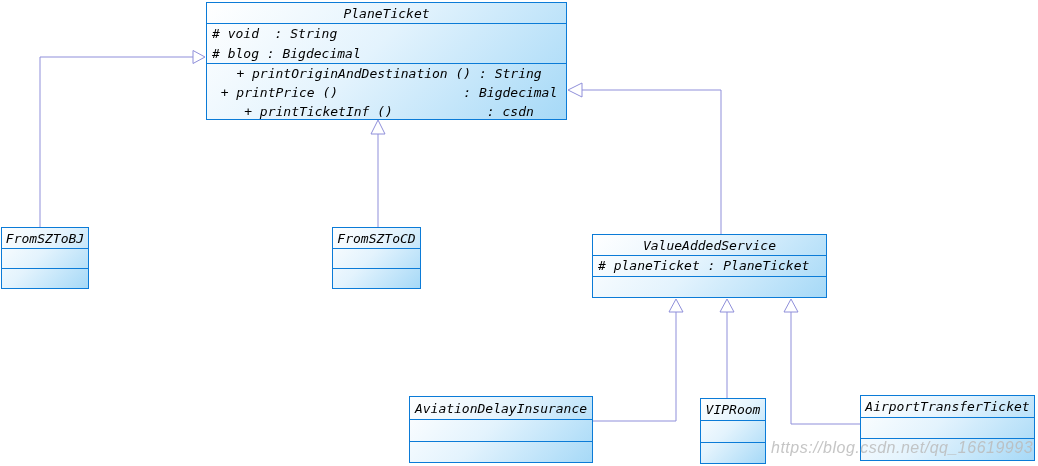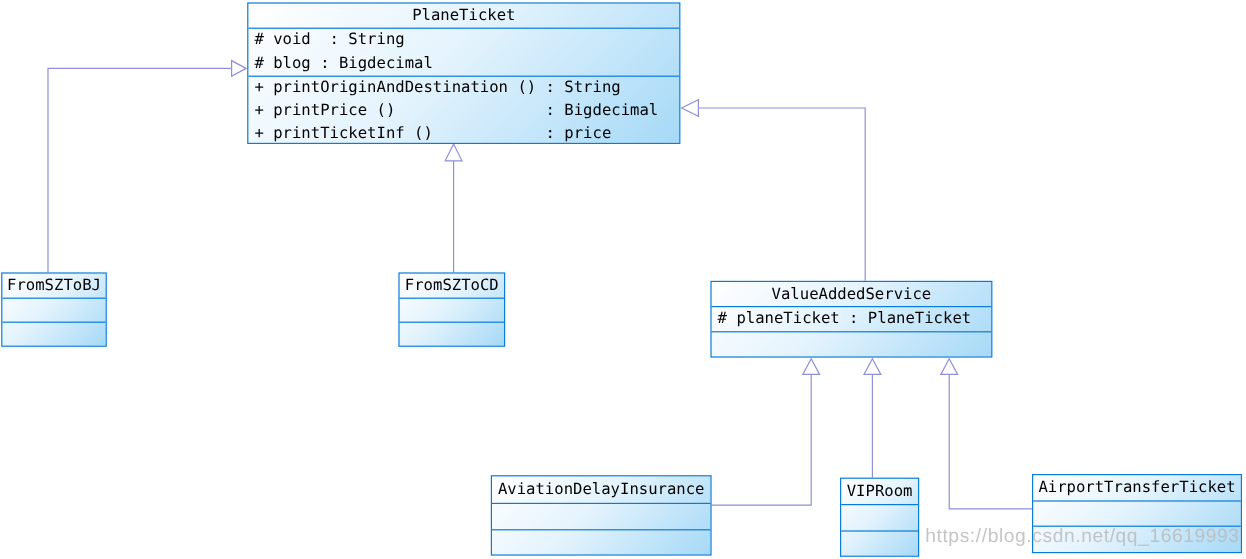--- a/index.html
+++ b/index.html
@@ -1,21 +1,21 @@
 <!DOCTYPE html>
 <html><head>
 <meta charset="utf-8">
 <style>
   html, body { margin: 0; padding: 0; }
   body {
     width: 1038px; height: 466px; position: relative;
     background: #ffffff; overflow: hidden;
     font-family: "DejaVu Sans Mono", "Liberation Mono", monospace;
   }
-  #canvas { position: absolute; left: 0; top: 0; width: 1038px; height: 327px; }
+  #canvas { position: absolute; left: 0; top: 0; width: 1038px; height: 327px; font-style: italic; }
   #connector-layer { position: absolute; left: 0; top: 0; z-index: 1; }
   .uml-class {
     position: absolute; box-sizing: border-box; z-index: 2;
     border: 1px solid #0b7bd7;
     background: linear-gradient(135deg, #ffffff 0%, #e3f3fd 45%, #a6d9f7 100%);
     color: #000000; font-size: 13px;
   }
   .uml-title {
     display: flex; align-items: center; justify-content: center;
     white-space: pre; overflow: hidden;
@@ -66,24 +66,24 @@
       <polygon points="791,299 784,312 798,312" stroke-width="1" fill="#ffffff" stroke="#8f8fda"></polygon>
     </g>
   </svg>
 
   <div class="uml-class" style="left:206px; top:2px; width:361px; height:118px;">
     <div class="uml-title" style="height:20px;">PlaneTicket</div>
     <div class="uml-comp attrs-2" style="height:40px;">
       <div class="uml-line"># void  : String</div>
       <div class="uml-line"># blog : Bigdecimal</div>
     </div>
-    <div class="uml-comp" style="height:57px;">
+    <div class="uml-comp" style="height:57px;text-align:center;">
       <div class="uml-line">+ printOriginAndDestination () : String</div>
       <div class="uml-line">+ printPrice ()                : Bigdecimal</div>
-      <div class="uml-line">+ printTicketInf ()            : price</div>
+      <div class="uml-line">+ printTicketInf ()            : csdn</div>
     </div>
   </div>
 
   <div class="uml-class" style="left:1px; top:227px; width:88px; height:62px;">
     <div class="uml-title" style="height:20px;">FromSZToBJ</div>
     <div class="uml-comp" style="height:20px;"></div>
     <div class="uml-comp" style="height:21px;"></div>
   </div>
 
   <div class="uml-class" style="left:332px; top:227px; width:89px; height:62px;">

